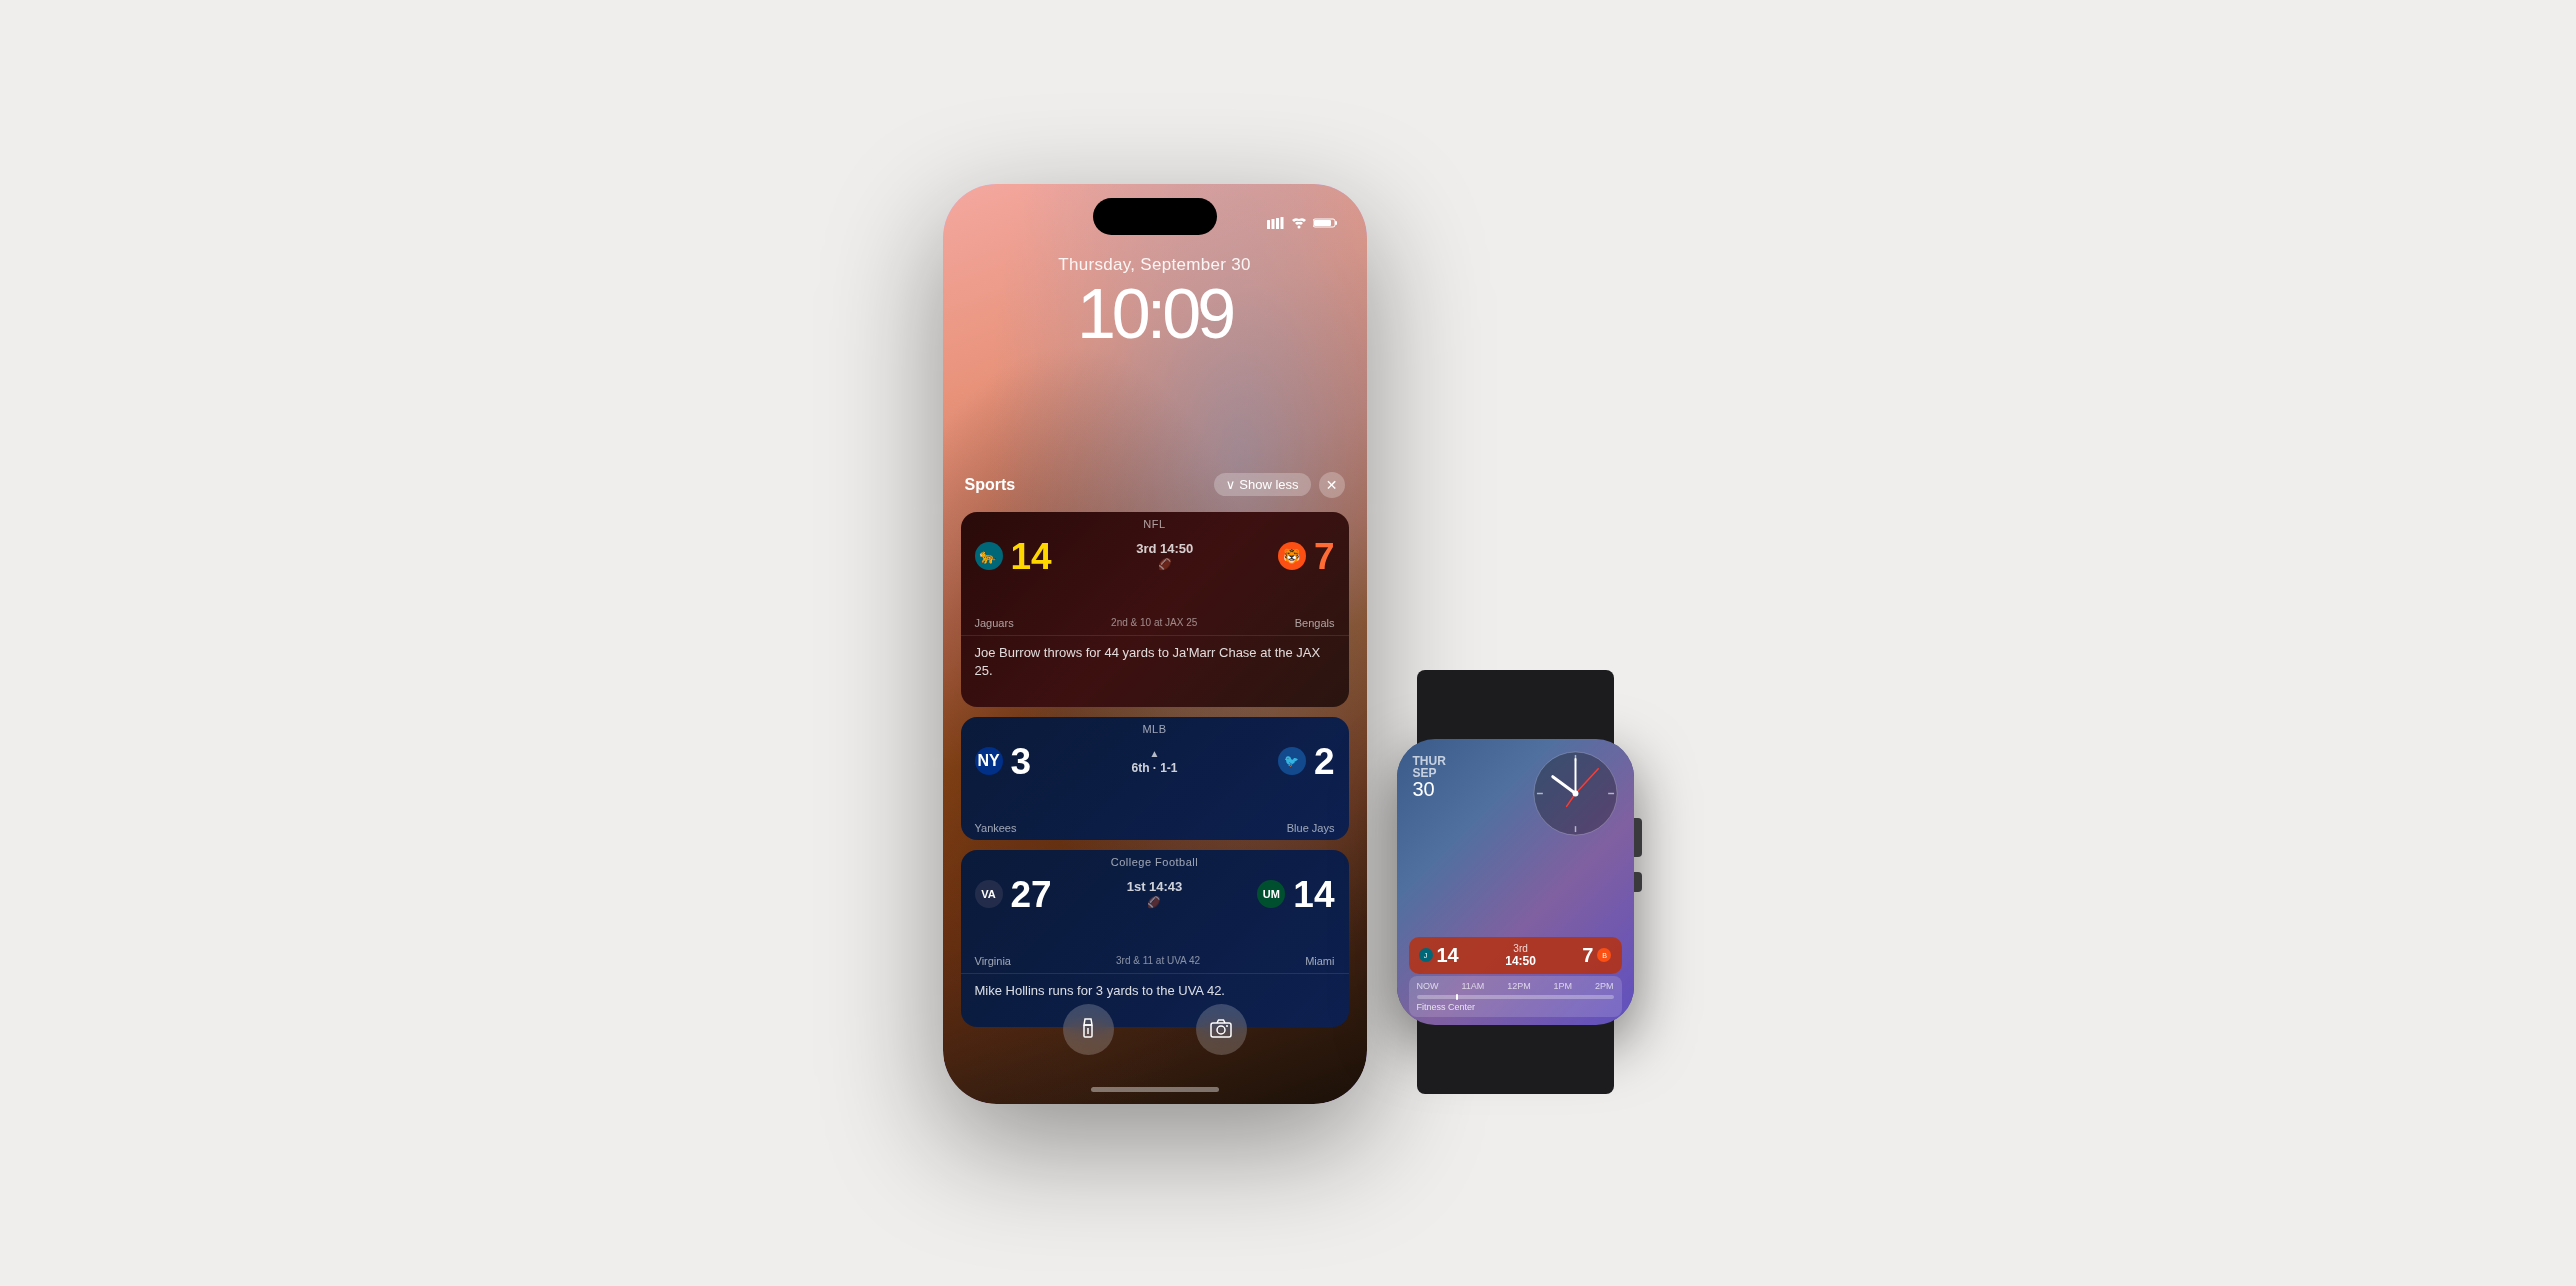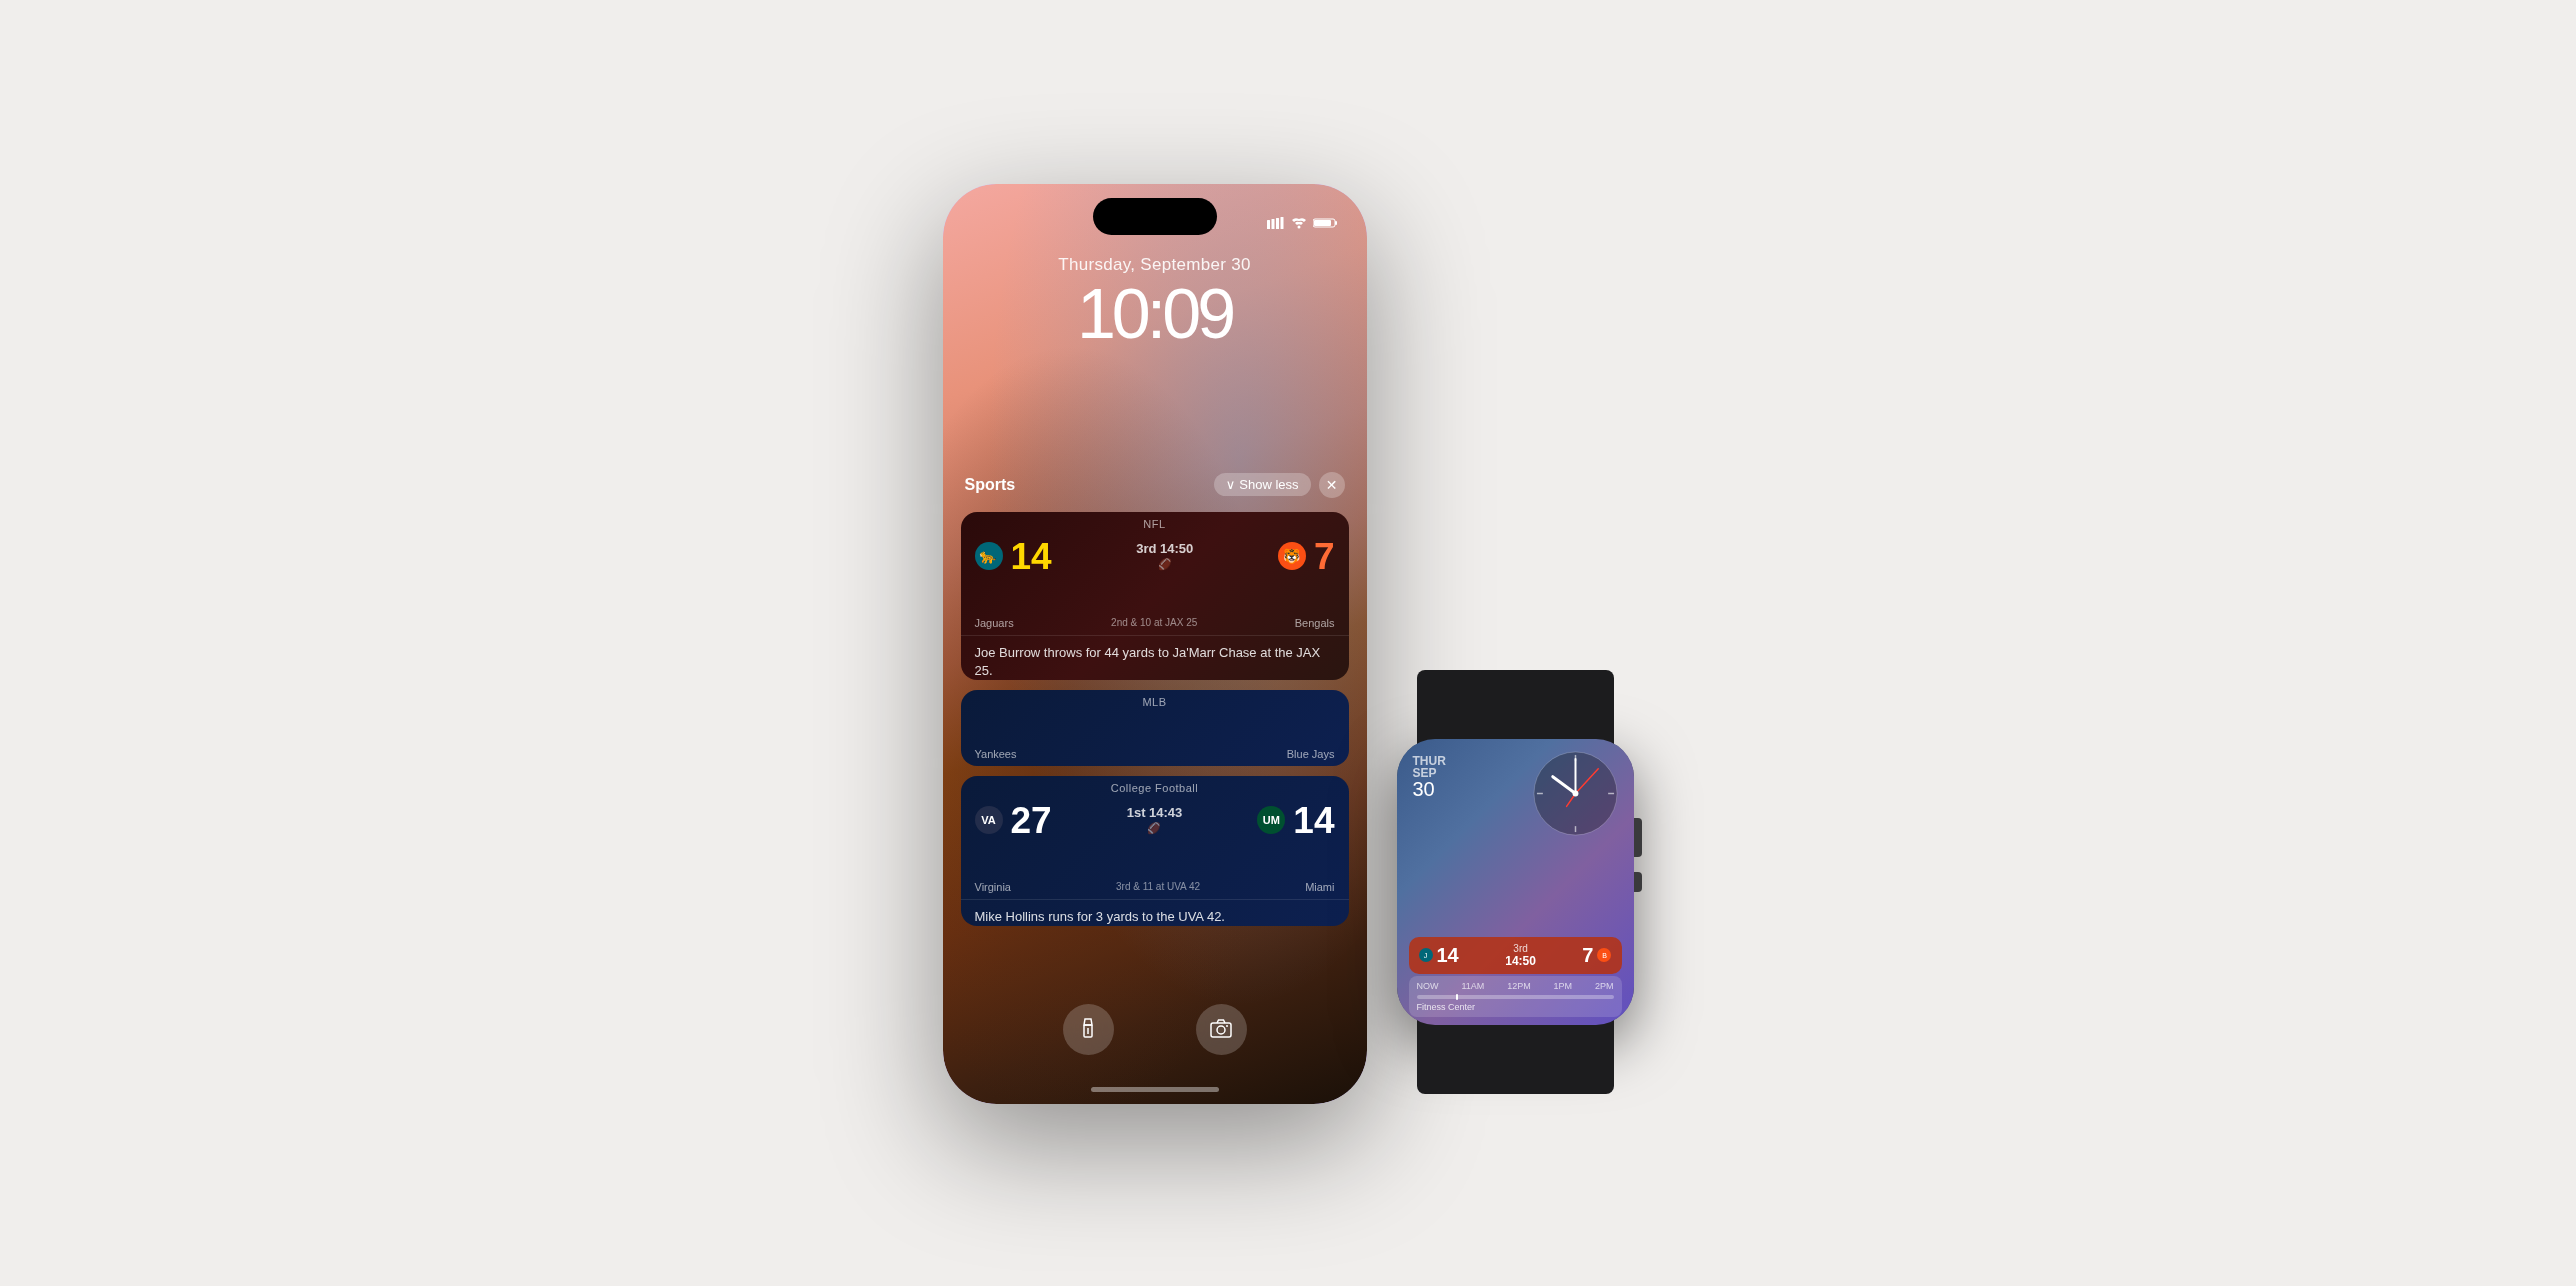--- a/index.html
+++ b/index.html
@@ -229,21 +229,21 @@
       font-weight: 500;
     }
     .down-distance {
       font-size: 10px;
       color: rgba(255,255,255,0.5);
       text-align: center;
     }
 
     .card-play {
       border-top: 1px solid rgba(255,255,255,0.1);
-      padding: 8px 14px 0;
+      padding: 8px 14px 27px;
       font-size: 13px;
       color: rgba(255,255,255,0.85);
       line-height: 1.4;
     }
 
     
     .nfl-card {
       background: linear-gradient(135deg, #2a0a0a 0%, #3d1010 50%, #2a1510 100%);
     }
     
@@ -519,20 +519,34 @@
           <div class="card-teams-row">
             <span class="team-name">Jaguars</span>
             <span class="down-distance">2nd &amp; 10 at JAX 25</span>
             <span class="team-name">Bengals</span>
           </div>
           <div class="card-play">Joe Burrow throws for 44 yards to Ja'Marr Chase at the JAX 25.</div>
         </div>
 
         <div class="sport-card mlb-card">
           <div class="card-league">MLB</div>
+          <div class="card-score-row">
+            <div class="team-left">
+              <div class="team-logo yankees-logo" style="font-weight:900;font-size:16px;color:white;">NY</div>
+              <div class="score">3</div>
+            </div>
+            <div class="game-info innings-display card-info-center">
+              <div class="innings-arrow">▲</div>
+              <div class="innings-text">6th · 1-1</div>
+            </div>
+            <div class="team-right">
+              <div class="score">2</div>
+              <div class="team-logo bluejays-logo" style="font-size:12px;color:#e8c94b;">🐦</div>
+            </div>
+          </div>
           <div class="card-teams-row">
             <span class="team-name">Yankees</span>
             <span></span>
             <span class="team-name">Blue Jays</span>
           </div>
         </div>
 
         <div class="sport-card cfb-card">
           <div class="card-league">College Football</div>
           <div class="card-score-row">

